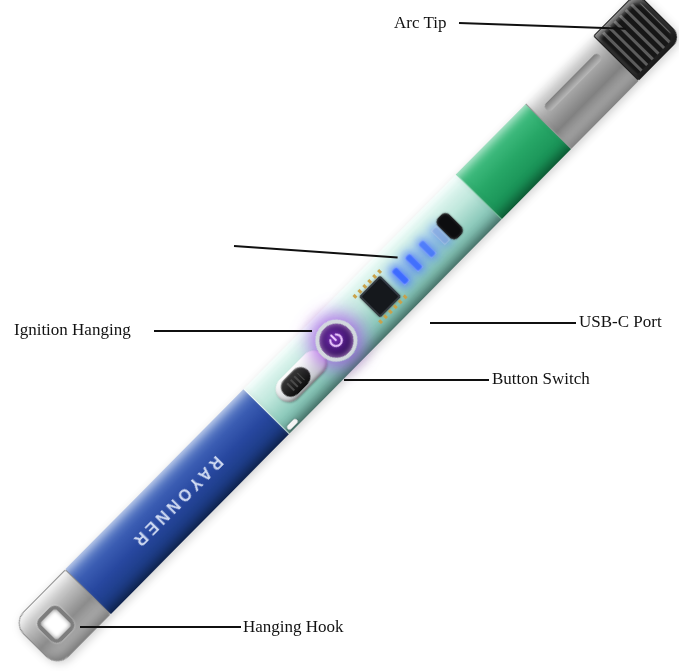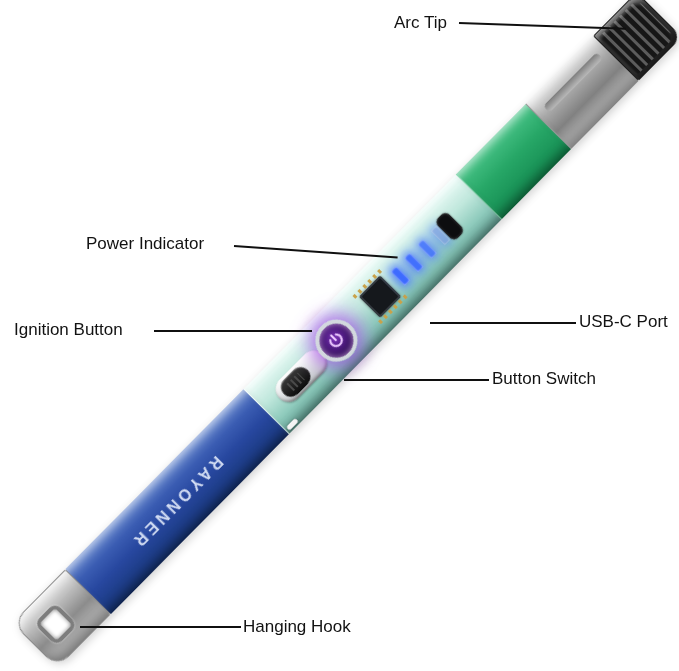--- a/index.html
+++ b/index.html
@@ -2,21 +2,21 @@
 <html><head>
 <meta charset="utf-8">
 <style>
   html,body{margin:0;padding:0;background:#fff;}
   #stage{
     position:relative;width:679px;height:671px;background:#ffffff;
     font-family:"Liberation Sans", sans-serif;overflow:hidden;
   }
   
   .label{
-    position:absolute;font-size:17px;color:#121212;white-space:nowrap;
+    position:absolute;font-size:17px;color:#121212;white-space:nowrap;font-family:Liberation Serif, serif;
   }
   .leader{
     position:absolute;height:2px;background:#101010;transform-origin:left center;
   }
   
   .lighter{
     position:absolute;left:-97px;top:298px;width:888px;height:64px;
     transform:rotate(-45.3deg);display:flex;align-items:stretch;
     filter:drop-shadow(0 3px 4px rgba(0,0,0,0.18));
   }
@@ -186,19 +186,18 @@
   </div>
 
   <div class="leader" style="left:459px;top:22px;width:167px;transform:rotate(2deg);"></div>
   <div class="leader" style="left:234px;top:245px;width:164px;transform:rotate(4deg);"></div>
   <div class="leader" style="left:154px;top:330px;width:158px;"></div>
   <div class="leader" style="left:430px;top:322px;width:146px;"></div>
   <div class="leader" style="left:344px;top:379px;width:145px;"></div>
   <div class="leader" style="left:80px;top:626px;width:161px;"></div>
 
   <div class="label" style="left:394px;top:13px;">Arc Tip</div>
-  <div class="label" style="left:86px;top:234px;">Power Indicator</div>
-  <div class="label" style="left:14px;top:320px;">Ignition Button</div>
+  <div class="label" style="left:14px;top:320px;">Ignition Hanging</div>
   <div class="label" style="left:579px;top:312px;">USB-C Port</div>
   <div class="label" style="left:492px;top:369px;">Button Switch</div>
   <div class="label" style="left:243px;top:617px;text-align:right;">Hanging Hook</div>
 
 </div>
 
 </body></html>

